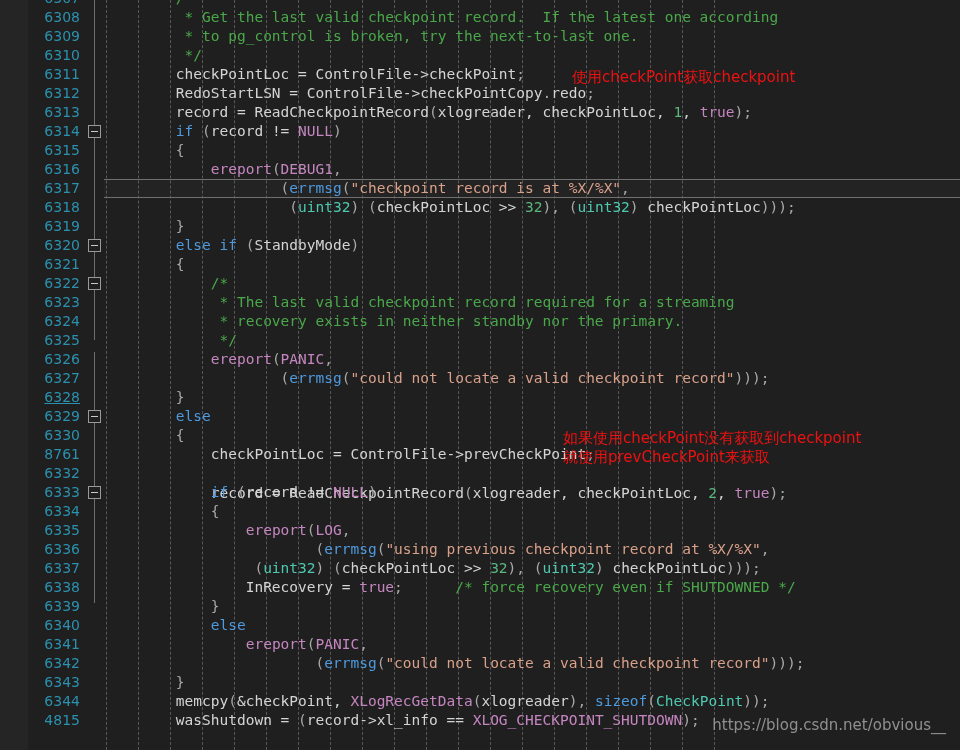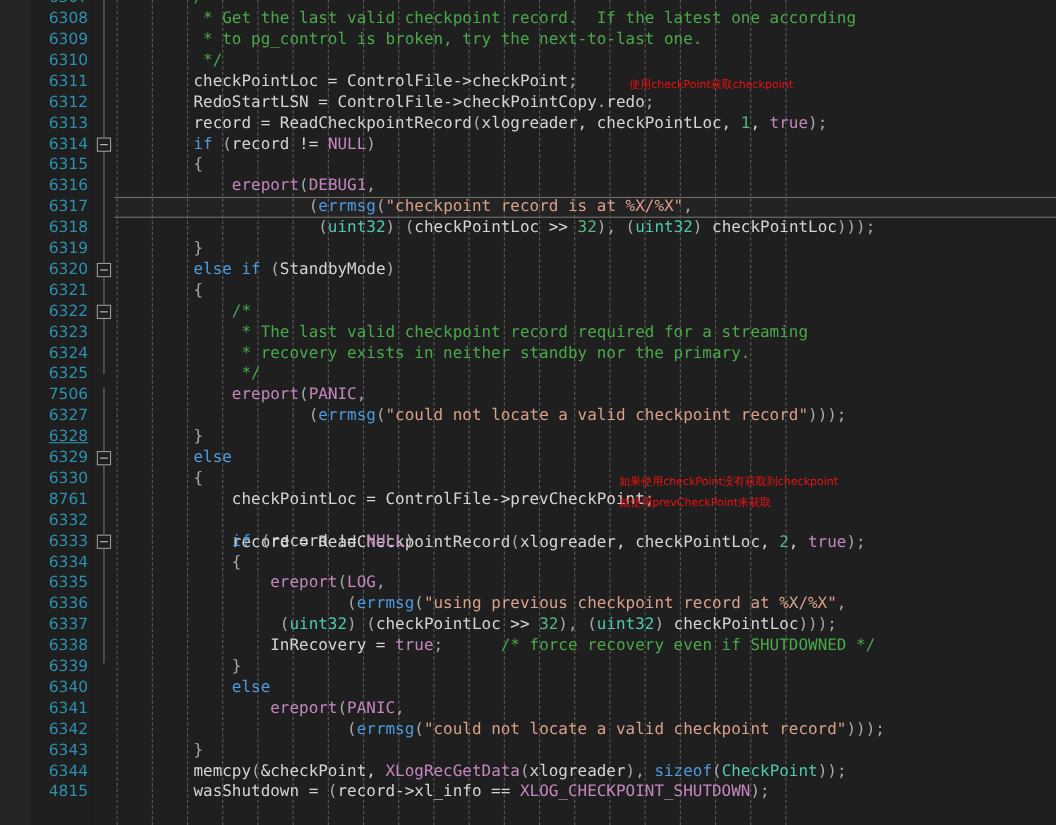--- a/index.html
+++ b/index.html
@@ -42,21 +42,21 @@
   .kw     {color:#4e9ade;}
   .cmt    {color:#4aa84a;}
   .str    {color:#d9a08a;}
   .mac    {color:#c586c0;}
   .typ    {color:#4ec9b0;}
   .num    {color:#5ab77e;}
   .pln    {color:#d4d4d4;}
   .punc   {color:#a8a8a8;}
 
   
-  .anno{position:absolute;color:#ee1111;font-size:10px;line-height:19px;white-space:pre;
+  .anno{position:absolute;color:#ee1111;font-size:15px;line-height:19px;white-space:pre;
         font-family:"DejaVu Sans","Liberation Sans",sans-serif;}
 
   .watermark{position:absolute;right:14px;bottom:16px;color:#a3a3a3;font-size:15px;
              font-family:"DejaVu Sans","Liberation Sans",sans-serif;opacity:.85;}
 </style>
 </head>
 <body>
 
 <div id="editor">
 
@@ -74,21 +74,21 @@
       <div class="ln" style="top: 160px;">6316</div>
       <div class="ln" style="top: 179px;">6317</div>
       <div class="ln" style="top: 198px;">6318</div>
       <div class="ln" style="top: 217px;">6319</div>
       <div class="ln" style="top: 236px;">6320</div>
       <div class="ln" style="top: 255px;">6321</div>
       <div class="ln" style="top: 274px;">6322</div>
       <div class="ln" style="top: 293px;">6323</div>
       <div class="ln" style="top: 312px;">6324</div>
       <div class="ln" style="top: 331px;">6325</div>
-      <div class="ln" style="top: 350px;">7506</div>
+      <div class="ln" style="top: 350px;">6326</div>
       <div class="ln" style="top: 369px;">6327</div>
       <div class="ln" style="top: 388px; text-decoration: underline;">6328</div>
       <div class="ln" style="top: 407px; margin-left: 28px;">6329</div>
       <div class="ln" style="top: 426px;">6330</div>
       <div class="ln" style="top: 445px;">8761</div>
       <div class="ln" style="top: 464px;">6332</div>
       <div class="ln" style="top: 483px;">6333</div>
       <div class="ln" style="top: 502px; margin-left: 16px;">6334</div>
       <div class="ln" style="top: 521px;">6335</div>
       <div class="ln" style="top: 540px;">6336</div>
@@ -173,16 +173,17 @@
       <div class="row" style="top: 578px;"><span class="pln">                InRecovery = </span><span class="mac">true</span><span class="punc">;</span><span class="pln">      </span><span class="cmt">/* force recovery even if SHUTDOWNED */</span></div>
       <div class="row" style="top: 597px;"><span class="pln">            </span><span class="punc">}</span></div>
       <div class="row" style="top: 616px;"><span class="pln">            </span><span class="kw">else</span></div>
       <div class="row" style="top: 635px;"><span class="pln">                </span><span class="mac">ereport</span><span class="punc">(</span><span class="mac">PANIC</span><span class="punc">,</span></div>
       <div class="row" style="top: 654px;"><span class="pln">                        </span><span class="punc">(</span><span class="kw">errmsg</span><span class="punc">(</span><span class="str">"could not locate a valid checkpoint record"</span><span class="punc">)));</span></div>
       <div class="row" style="top: 673px;"><span class="pln">        </span><span class="punc">}</span></div>
       <div class="row" style="top: 692px;"><span class="pln">        memcpy</span><span class="punc">(</span><span class="pln">&amp;checkPoint, </span><span class="mac">XLogRecGetData</span><span class="punc">(</span><span class="pln">xlogreader</span><span class="punc">), </span><span class="kw">sizeof</span><span class="punc">(</span><span class="typ">CheckPoint</span><span class="punc">));</span></div>
       <div class="row" style="top: 711px;"><span class="pln">        wasShutdown = </span><span class="punc">(</span><span class="pln">record-&gt;xl_info == </span><span class="mac">XLOG_CHECKPOINT_SHUTDOWN</span><span class="punc">);</span></div>
     </div>
 
+  <div class="watermark">https://blog.csdn.net/obvious__</div>
 <div class="anno" style="left: 572px; top: 68px; color: rgb(238, 17, 17);">使用checkPoint获取checkpoint</div>
     <div class="anno" style="left: 563px; top: 429px; color: rgb(238, 17, 17);">如果使用checkPoint没有获取到checkpoint</div>
     <div class="anno" style="left: 563px; top: 448px; color: rgb(238, 17, 17);">就使用prevCheckPoint来获取</div>
   </div>
 
 </body></html>

